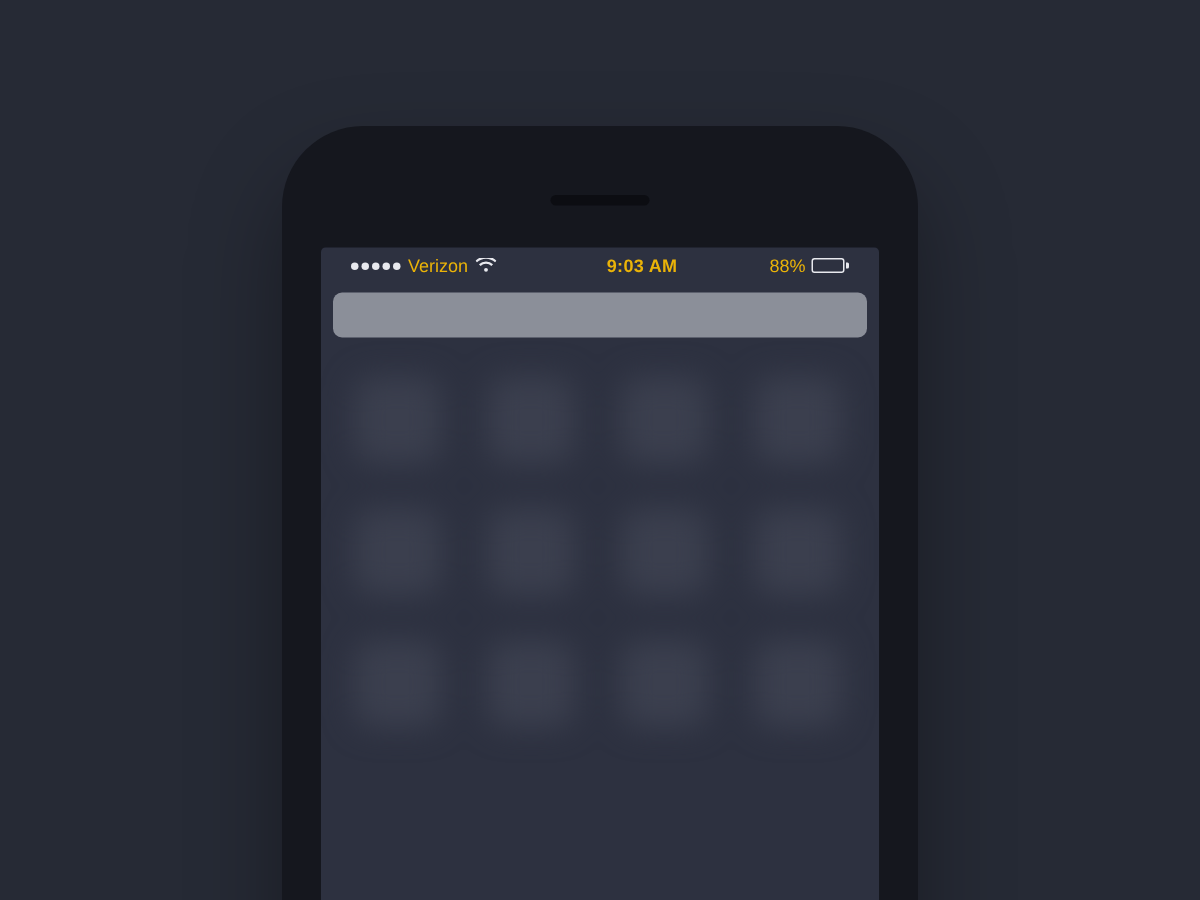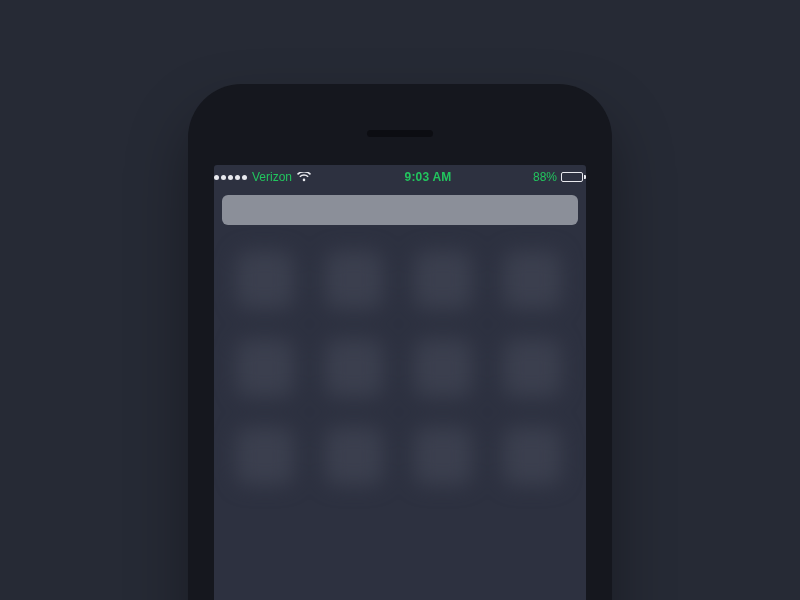--- a/index.html
+++ b/index.html
@@ -35,22 +35,22 @@
     background: #2d3140;
     border-radius: 3px 3px 0 0;
     overflow: hidden;
     position: relative;
   }
   .status-bar {
     height: 24px;
     display: flex;
     align-items: center;
     justify-content: space-between;
-    padding: 0 0;
-    color: #22c55e;
+    padding: 0 20px;
+    color: #eab308;
     font-size: 12px;
     font-weight: 500;
   }
   .status-left { display: flex; align-items: center; gap: 5px; }
   .dots { display: flex; gap: 2px; align-items: center; }
   .dot {
     width: 5px; height: 5px; border-radius: 50%;
     background: #e8e9ee;
   }
   .wifi-icon svg { display: block; }

